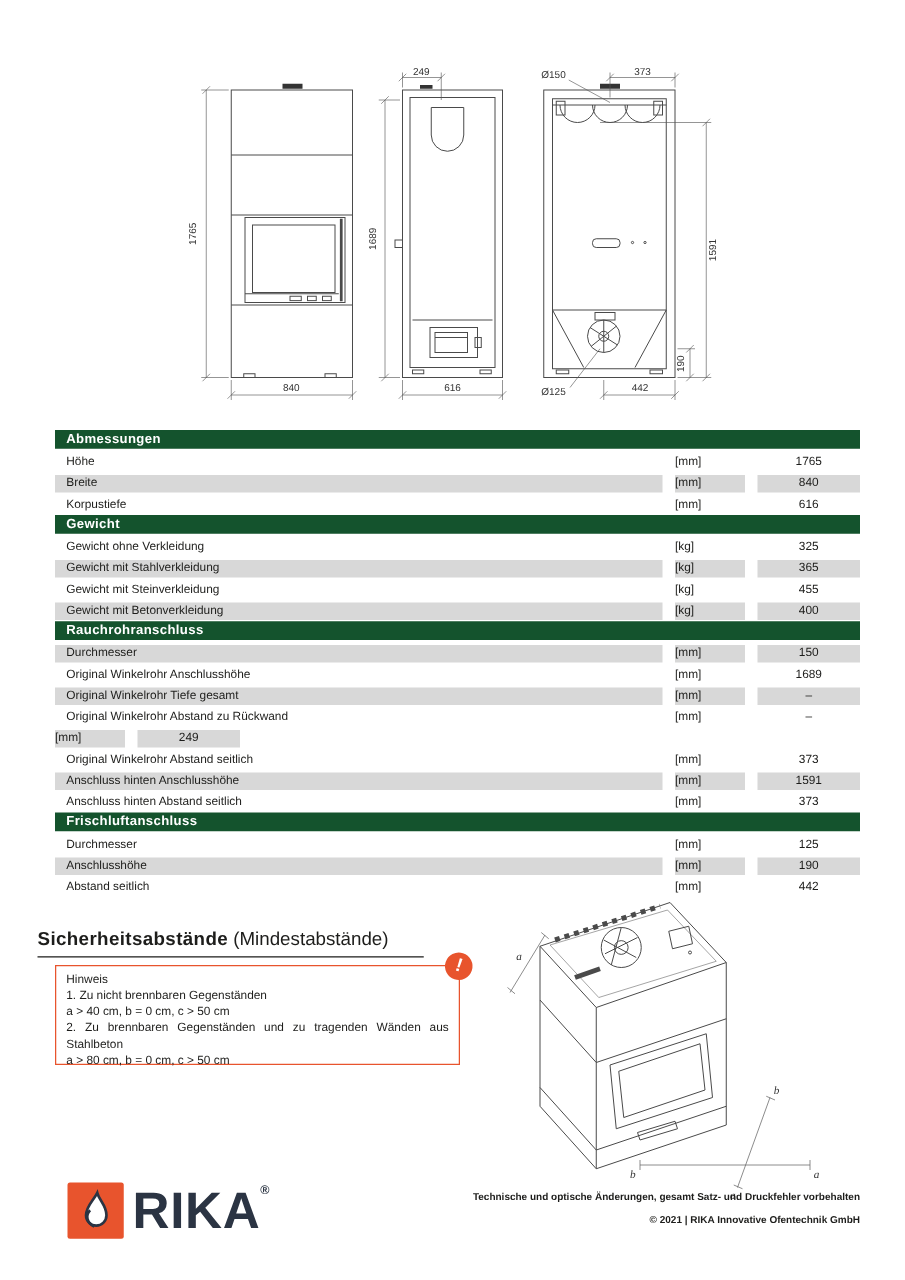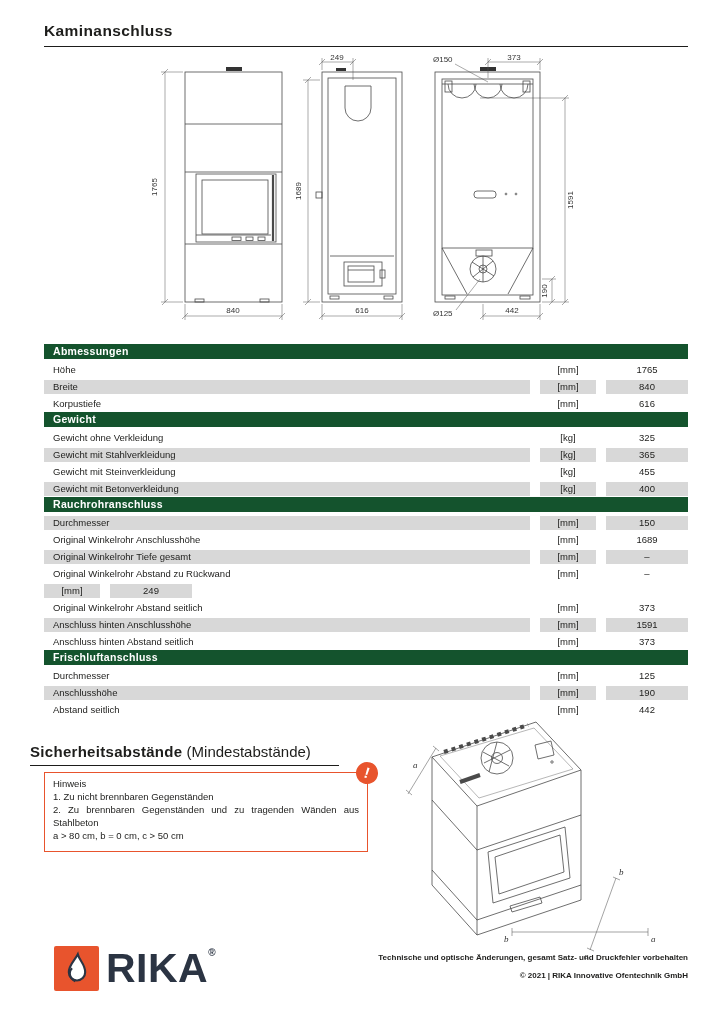--- a/index.html
+++ b/index.html
@@ -19,21 +19,21 @@
                      font-family:"Liberation Serif",serif}
 
   
   .spec-table{position:absolute;left:44px;top:344px;width:644px}
   .sec-header{background:#14532d;color:#fff;font-size:10.5px;font-weight:700;
               height:15px;line-height:15px;padding-left:9px;letter-spacing:.3px;
               margin-bottom:2px}
   .spec-row{display:flex;align-items:center;height:17px;gap:10px}
   .spec-row .cell{height:14px;line-height:14px;font-size:9.5px;white-space:nowrap}
   .cell-label{flex:1;padding-left:9px}
-  .cell-unit{width:56px;text-align:center}
+  .cell-unit{width:56px;text-align:left}
   .cell-value{width:82px;text-align:center}
   .spec-row.shaded .cell{background:#d8d8d8}
 
   
   .safety-head{position:absolute;left:30px;top:743px;width:309px;
                border-bottom:1.3px solid #1d1d1b;padding-bottom:5px;font-size:15px}
   .safety-head .t1{font-weight:700;letter-spacing:.3px}
   .safety-head .t2{font-weight:400}
   .notice-box{position:absolute;left:44px;top:772px;width:324px;height:80px;
               border:1.6px solid #e8542d;padding:4px 8px 0 8px;
@@ -55,23 +55,20 @@
   .logo-reg{font-size:10px;font-weight:700;color:#2b3443;vertical-align:top;
             line-height:14px}
   .footer-note{position:absolute;right:36px;top:949px;text-align:right;
                font-size:8px;font-weight:700;line-height:17.5px;color:#1d1d1b}
 </style>
 </head>
 <body>
 
 <div class="page">
 
-  <header class="doc-header">
-    <h1>Kaminanschluss</h1>
-  </header>
 
   <div class="drawings">
     <svg width="460" height="292" viewBox="0 0 460 292">
 
       <g stroke="#4a4a4a" fill="none" stroke-width="0.8">
         <rect x="45" y="20" width="97" height="230"></rect>
         <rect x="86" y="15" width="16" height="4" fill="#333" stroke="none"></rect>
         <line x1="45" y1="72" x2="142" y2="72"></line>
         <line x1="45" y1="120" x2="142" y2="120"></line>
         <rect x="56" y="122" width="80" height="68"></rect>
@@ -290,20 +287,21 @@
     </section>
 
   <div class="safety-head">
     <span class="t1">Sicherheitsabstände</span><span class="t2"> (Mindestabstände)</span>
   </div>
 
   <div class="notice-box">
     <div class="notice-badge">!</div>
     <div class="nb-head">Hinweis</div>
     <div>1.  Zu nicht brennbaren Gegenständen</div>
+    <div>a &gt; 40 cm, b = 0 cm, c &gt; 50 cm</div>
     <div class="just">2. Zu brennbaren Gegenständen und zu tragenden Wänden aus Stahlbeton</div>
     <div>a &gt; 80 cm, b = 0 cm, c &gt; 50 cm</div>
   </div>
 
   <div class="iso">
     <svg width="290" height="260" viewBox="0 0 290 260">
       <g stroke="#4a4a4a" stroke-width="0.8" fill="none">
         <polygon points="32,57 136,22 181,70 77,106"></polygon>
         <polygon points="40,56 134,28 173,69 79,98" stroke-width="0.4"></polygon>
         <circle cx="97" cy="58" r="16"></circle>

